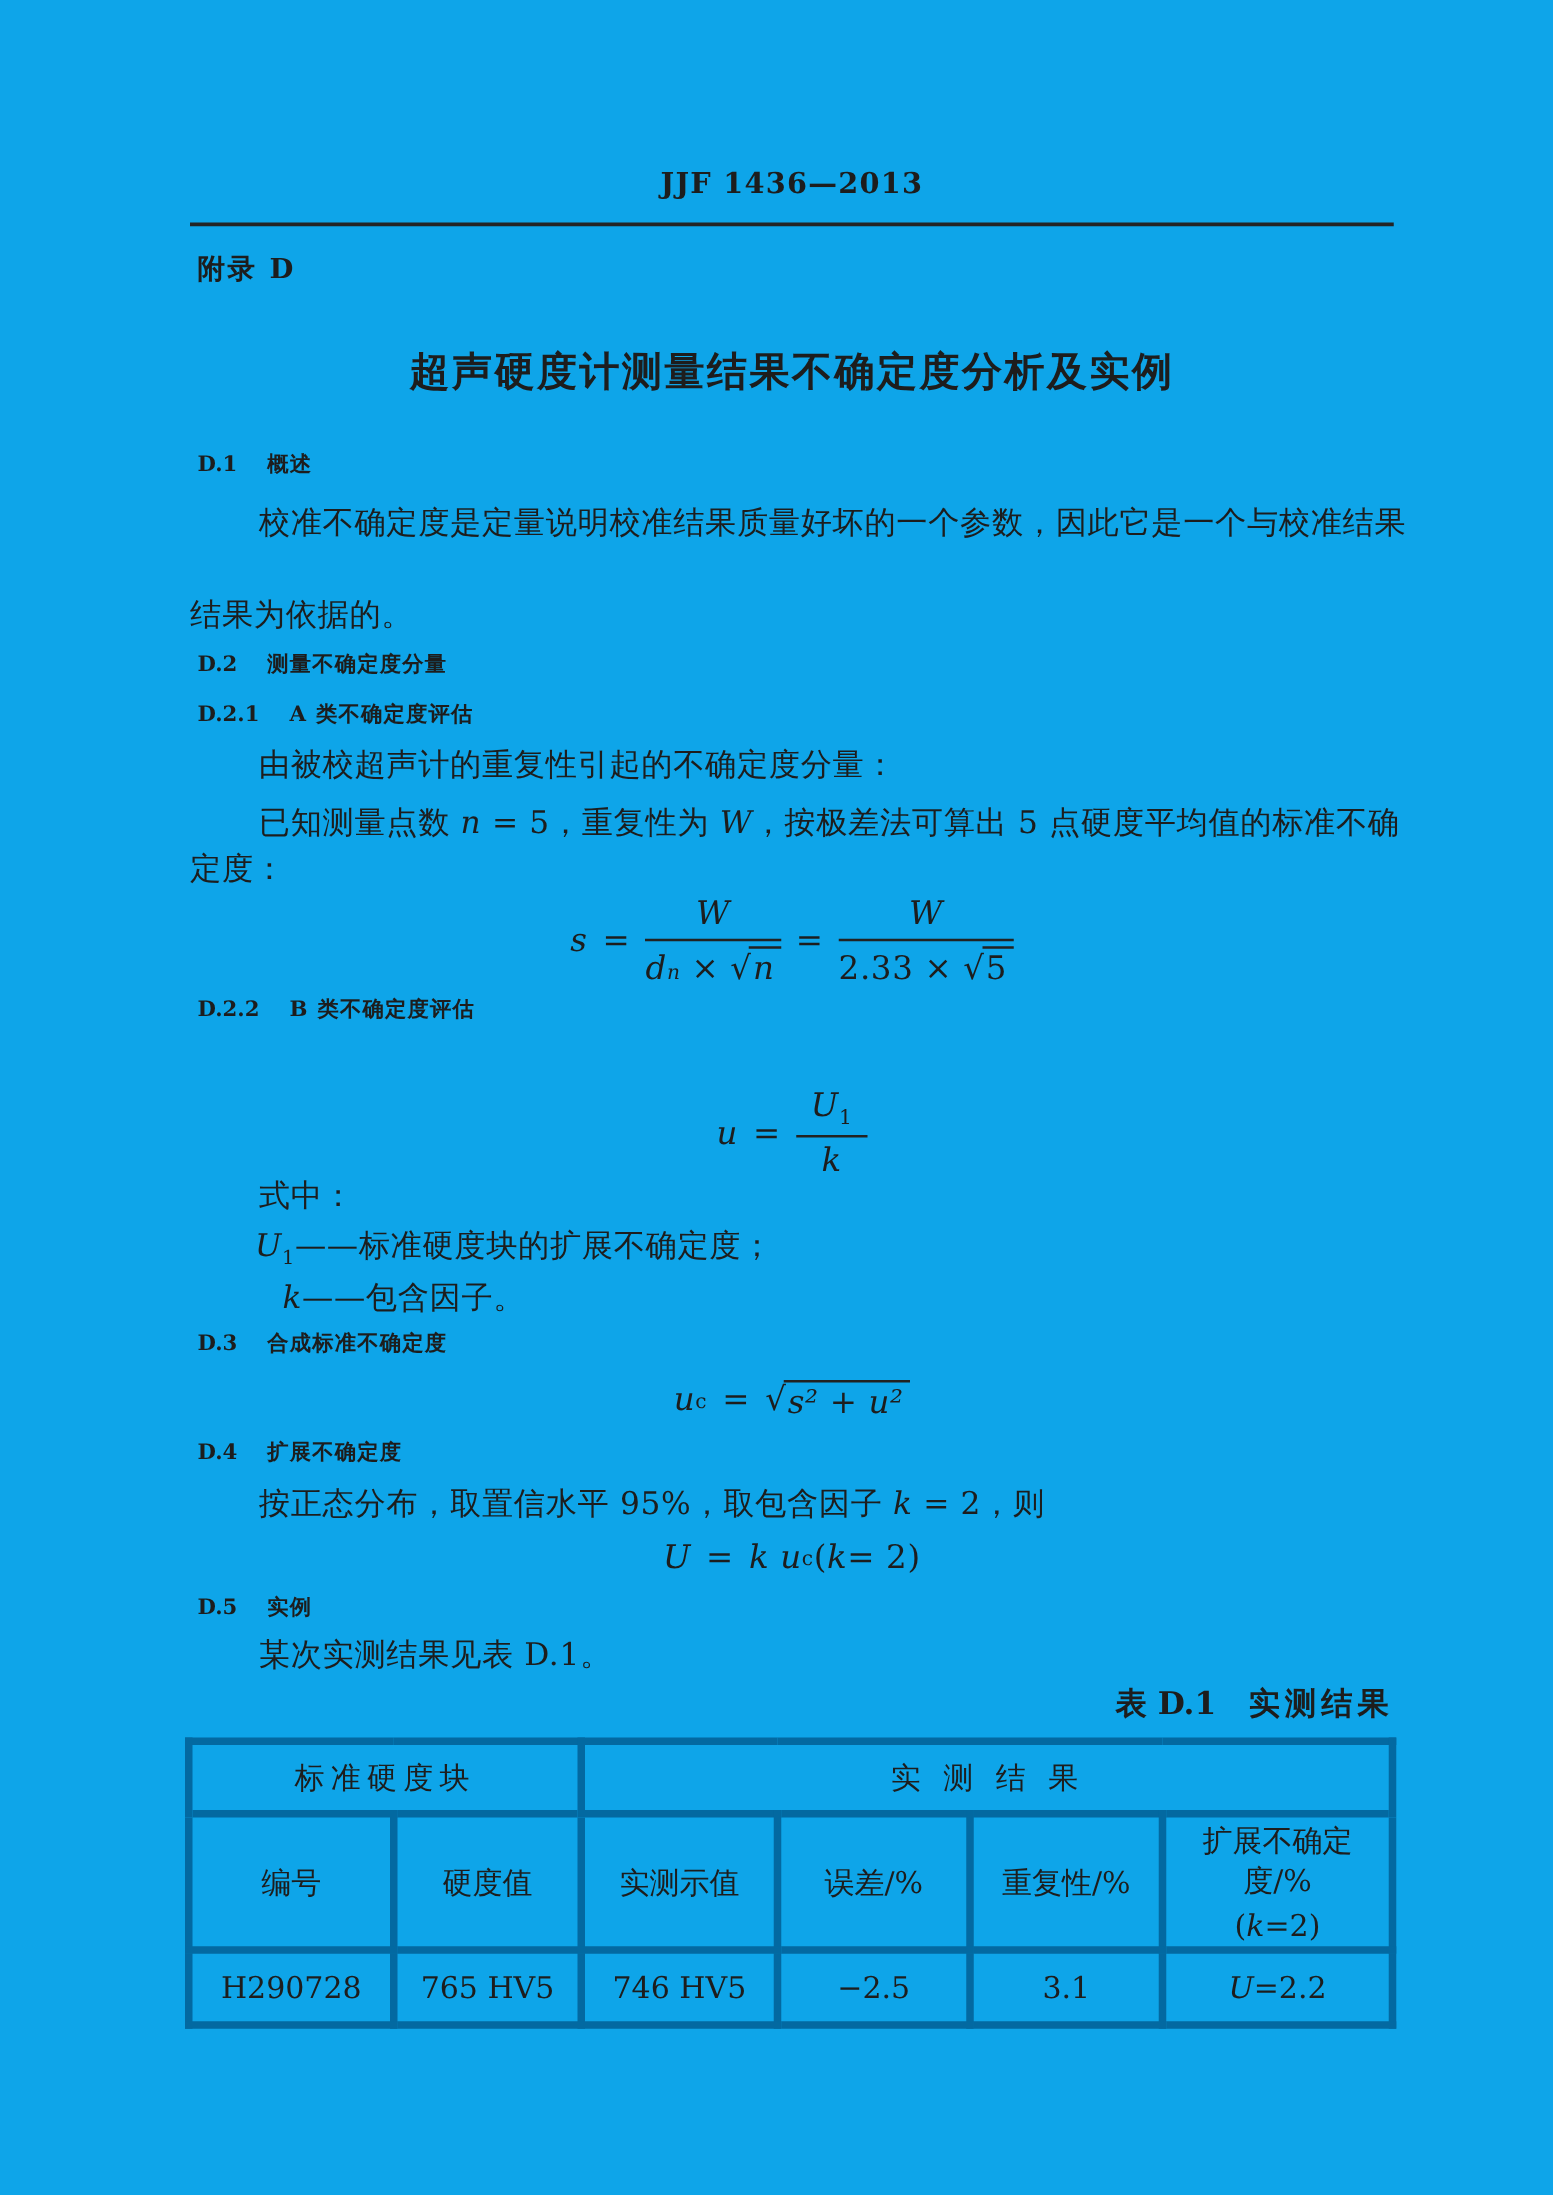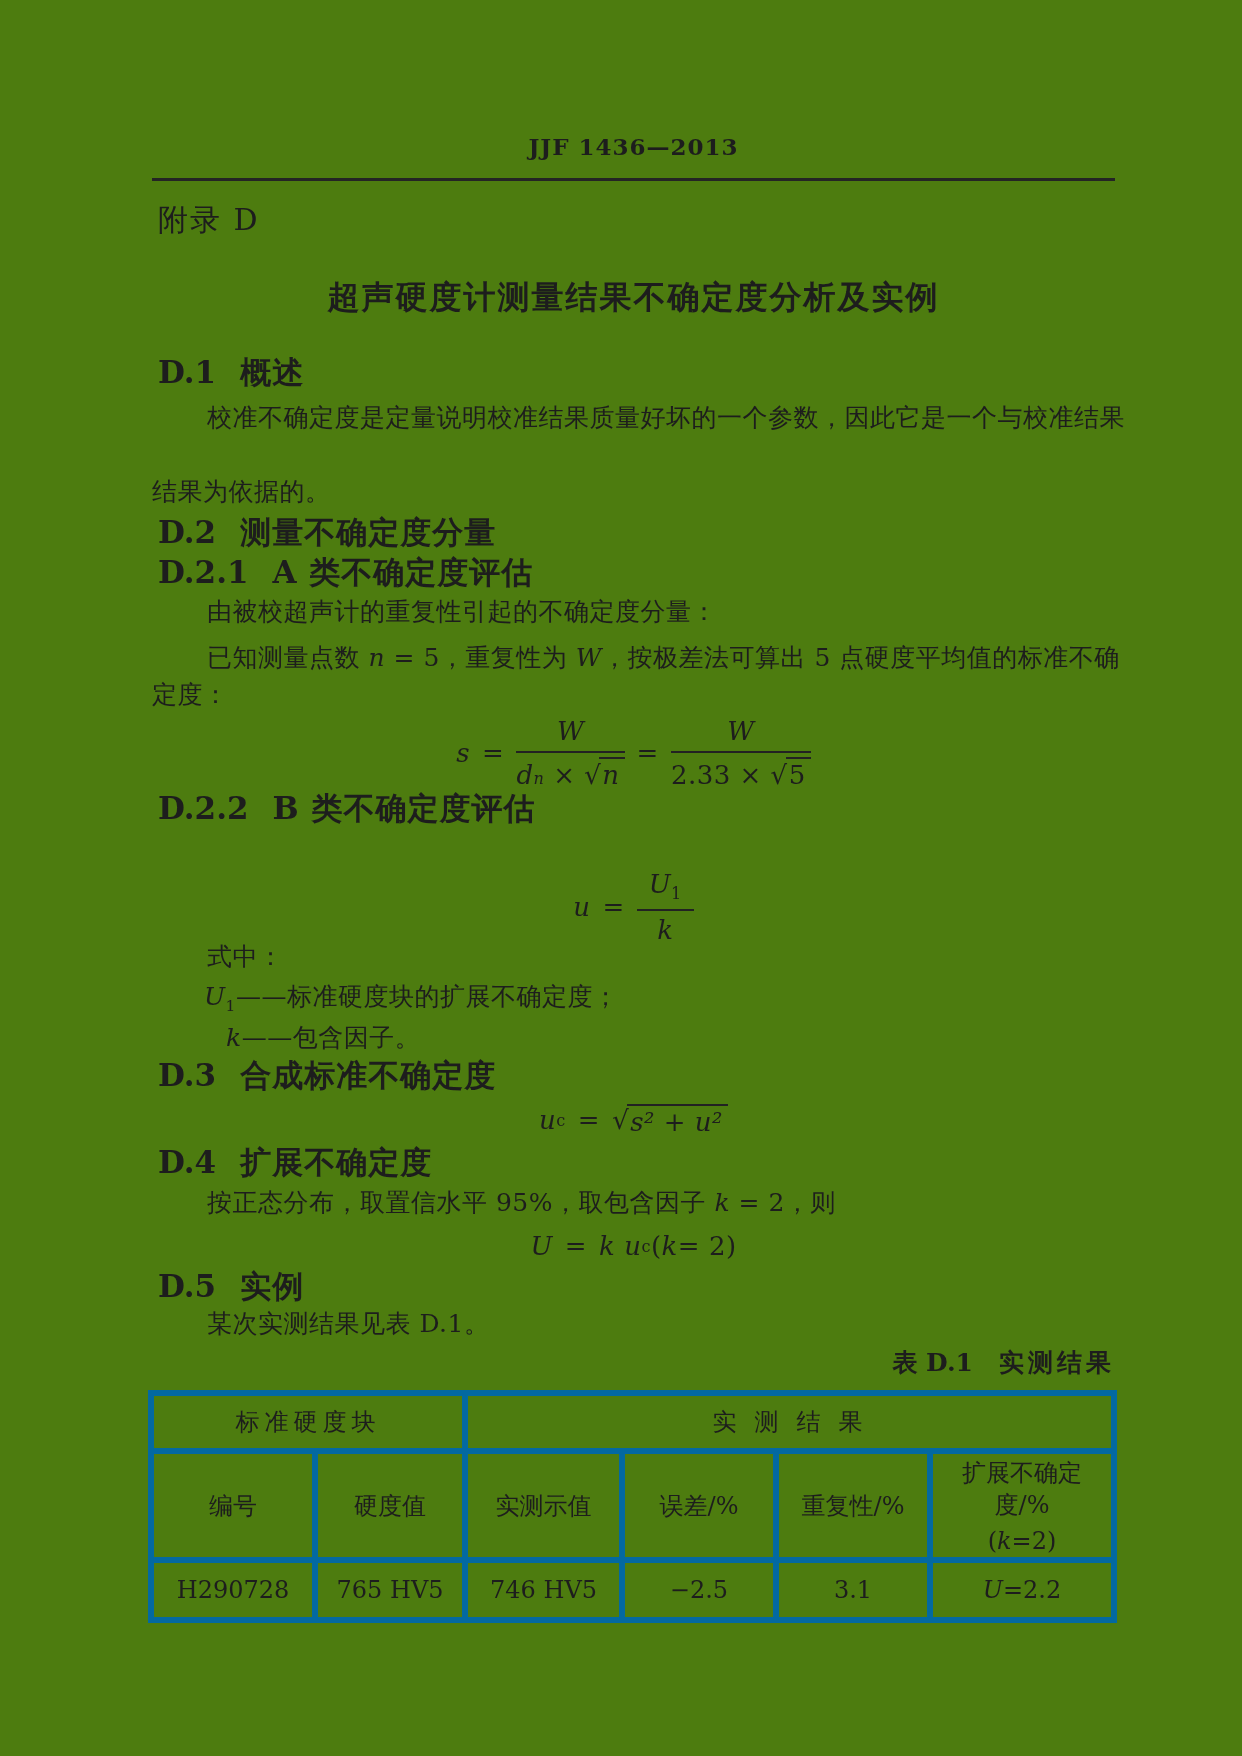--- a/index.html
+++ b/index.html
@@ -1,30 +1,30 @@
 <!DOCTYPE html>
 <html><head>
 <meta charset="utf-8">
 <style>
   html,body { margin:0; padding:0; background:#ffffff; }
   .page {
     position:relative; width:1242px; height:1756px;
-    background:#4d7c0f; overflow:hidden;
+    background:#0ea5e9; overflow:hidden;
     font-family:"DejaVu Serif","Liberation Serif",serif;
     color:#1d1d1d;
   }
   .content { position:absolute; left:152px; top:0; width:963px; height:100%; }
   .abs { position:absolute; left:0; right:0; }
 
   .pg-header { text-align:center; font-size:23px; font-weight:bold; letter-spacing:1px; }
   .rule { height:3px; background:#242424; }
-  .appendix { font-size:30px; font-weight:normal; letter-spacing:2px; }
+  .appendix { font-size:22px; font-weight:bold; letter-spacing:2px; }
   .doc-title { text-align:center; font-size:32px; font-weight:bold; letter-spacing:2px; margin:0; }
 
-  .h { font-size:31px; font-weight:bold; line-height:38px; white-space:nowrap; }
+  .h { font-size:17px; font-weight:bold; line-height:38px; white-space:nowrap; }
   .h .hnum { margin-right:24px; }
   .h .htitle { letter-spacing:1px; }
 
   .line { font-size:25px; line-height:38px; letter-spacing:0.5px; white-space:nowrap; }
   .ind { padding-left:55px; }
 
   .it { font-style:italic; }
   sub { font-size:0.62em; }
 
   .formula {

